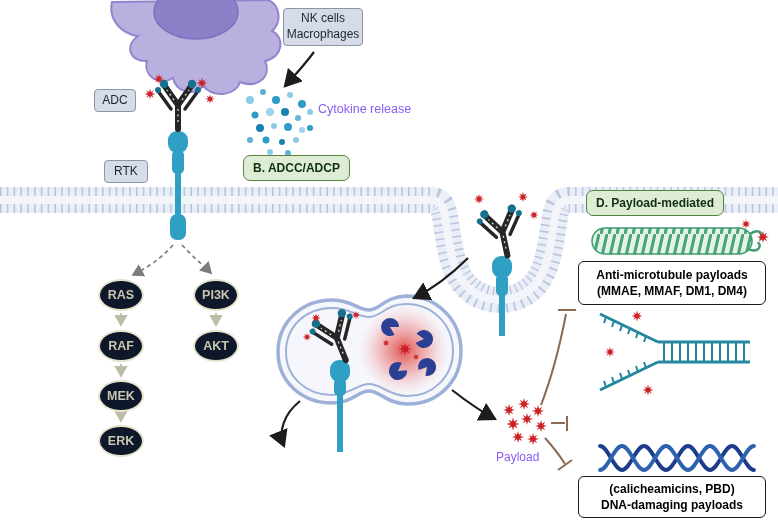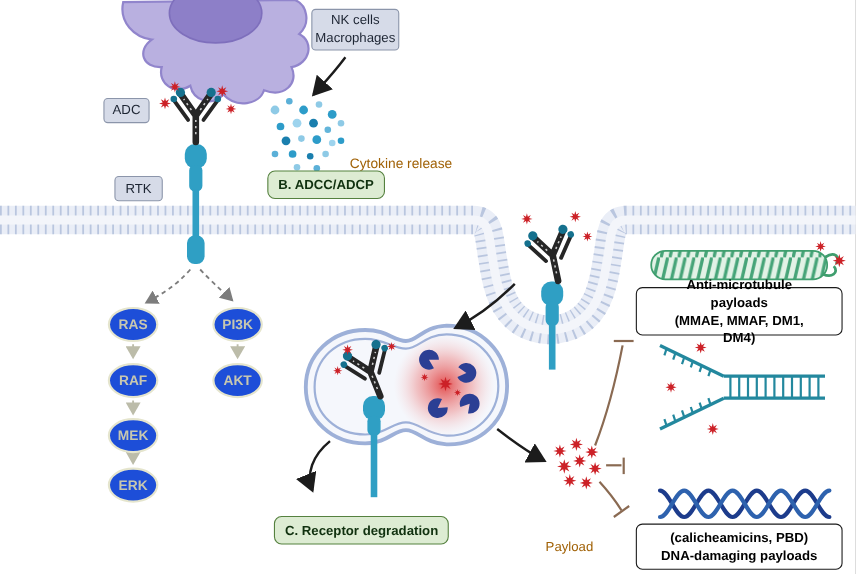--- a/index.html
+++ b/index.html
@@ -6,25 +6,25 @@
   .figure{position:relative;width:778px;height:522px;background:#ffffff;overflow:hidden;box-shadow:0 0 0 1px #8a8a8a;}
   .art{position:absolute;left:0;top:0;z-index:1;}
   .lbl{position:absolute;z-index:2;box-sizing:border-box;}
   .gbox{background:#d6dbe8;border:1px solid #8b95aa;border-radius:4px;color:#1d2533;font-size:12px;
         display:flex;flex-direction:column;align-items:center;justify-content:center;line-height:1.3;
         padding:2px 6px;}
   .panel{background:#ddecd3;border:1.6px solid #55813f;border-radius:7px;color:#10310f;font-weight:bold;
         font-size:12px;display:flex;align-items:center;justify-content:center;padding:12px 9px;white-space:nowrap;}
   .wbox{background:#ffffff;border:1.6px solid #1b1b1b;border-radius:6px;color:#000;font-weight:bold;
         font-size:12px;display:flex;flex-direction:column;align-items:center;justify-content:center;
-        line-height:1.35;text-align:center;padding:3px 20px;}
-  .pnode{position:absolute;width:46px;height:32px;border:2px solid #e5e5cd;border-radius:50%;background:#1d4ed8;
+        line-height:1.35;text-align:center;padding:3px 4px;}
+  .pnode{position:absolute;width:46px;height:32px;border:2px solid #e5e5cd;border-radius:50%;background:#0f172a;
         color:#c7c7b0;font-weight:bold;font-size:12.5px;display:flex;align-items:center;justify-content:center;
         z-index:2;box-sizing:border-box;}
-  .ptext{position:absolute;font-size:12.5px;color:#a16207;z-index:2;margin-top:40px;}
+  .ptext{position:absolute;font-size:12.5px;color:#8b5cf6;z-index:2;}
 </style>
 </head>
 <body>
 
 <div class="figure">
 
   <svg class="art" width="778" height="522" viewBox="0 0 778 522">
     <defs>
       <polygon id="star" points="6,0 2.3,1 4.2,4.2 1,2.3 0,6 -1,2.3 -4.2,4.2 -2.3,1 -6,0 -2.3,-1 -4.2,-4.2 -1,-2.3 0,-6 1,-2.3 4.2,-4.2 2.3,-1"></polygon>
       <path id="pac" d="M0 0 L7.8 -4.5 A9 9 0 1 0 7.8 4.5 Z"></path>
@@ -211,21 +211,21 @@
     <span>NK cells</span>
     <span>Macrophages</span>
   </div>
   <div class="lbl gbox" style="left:94px;top:89px;width:42px;height:23px">ADC</div>
   <div class="lbl gbox" style="left:104px;top:160px;width:44px;height:23px">RTK</div>
 
   <div class="ptext" style="left:318px;top:102px">Cytokine release</div>
   <div class="ptext" style="left:496px;top:450px;width:58px;text-align:left;font-size:12px">Payload</div>
 
   <div class="lbl panel" style="left:243px;top:155px;height:26px">B. ADCC/ADCP</div>
-  <div class="lbl panel" style="left:249px;top:469px;height:26px">C. Receptor degradation</div>
+  <div class="lbl panel" style="left:586px;top:190px;height:26px">D. Payload-mediated</div>
 
   <div class="pnode" style="left:98px;top:279px">RAS</div>
   <div class="pnode" style="left:193px;top:279px">PI3K</div>
   <div class="pnode" style="left:98px;top:330px">RAF</div>
   <div class="pnode" style="left:193px;top:330px">AKT</div>
   <div class="pnode" style="left:98px;top:380px">MEK</div>
   <div class="pnode" style="left:98px;top:425px">ERK</div>
 
   <div class="lbl wbox" style="left:578px;top:261px;width:188px;height:44px">
     <span>Anti-microtubule payloads</span>

